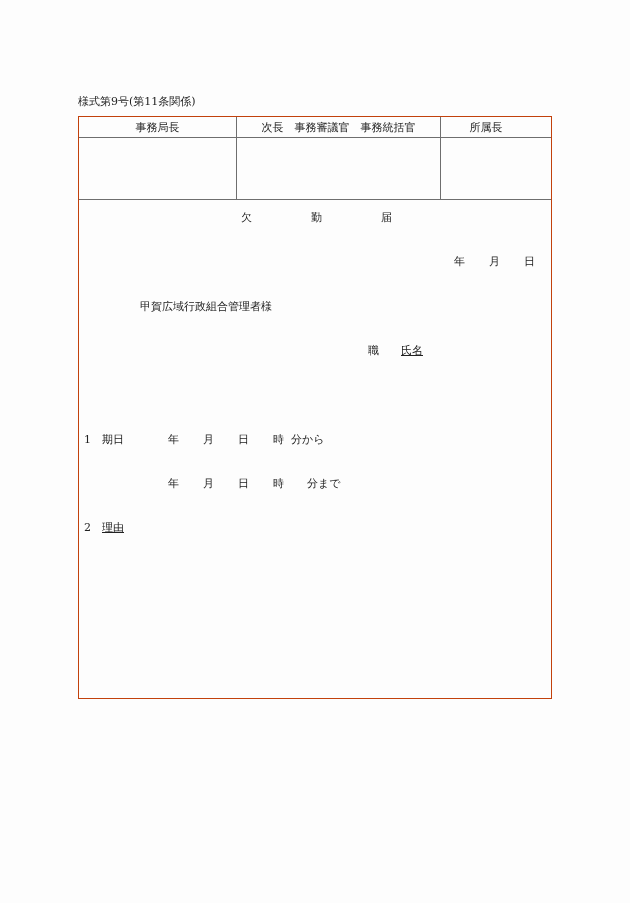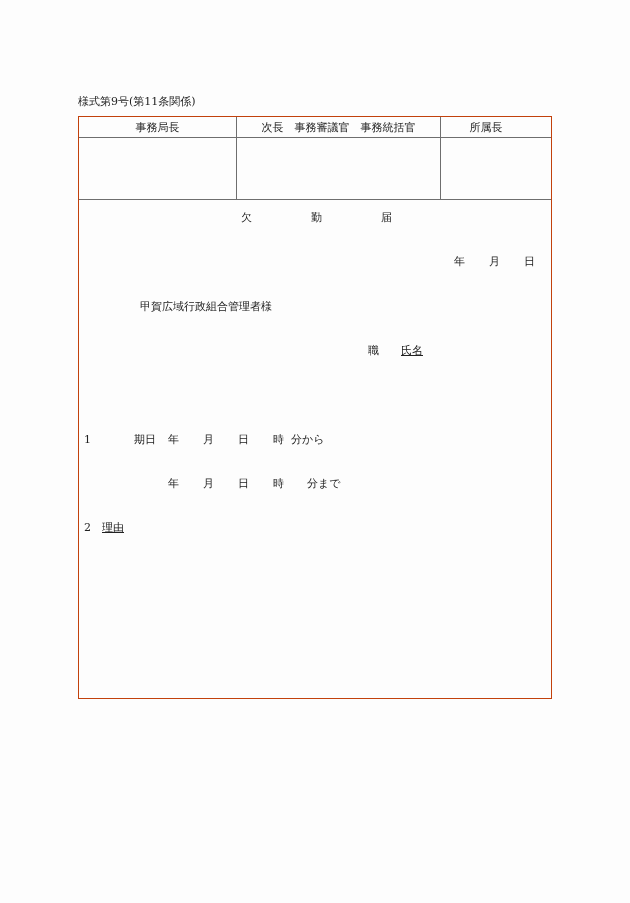--- a/index.html
+++ b/index.html
@@ -68,21 +68,21 @@
   <div class="abs" style="left:410px; top:139px;">月</div>
   <div class="abs" style="left:445px; top:139px;">日</div>
 
   <div class="abs" style="left:17px; top:184px;margin-left:44px;">甲賀広域行政組合管理者様</div>
 
   <div class="abs" style="left:289px; top:228px;">職</div>
   <div class="abs" style="left:322px; top:228px;text-decoration:underline;">氏名</div>
 
 
   <div class="abs" style="left:5px; top:317px;">1</div>
-  <div class="abs" style="left:23px; top:317px;margin-left:32px;">期日</div>
+  <div class="abs" style="left:23px; top:317px;">期日</div>
 
   <div class="abs" style="left:89px; top:317px;">年</div>
   <div class="abs" style="left:124px; top:317px;">月</div>
   <div class="abs" style="left:159px; top:317px;">日</div>
   <div class="abs" style="left:194px; top:317px;">時</div>
   <div class="abs" style="left:212px; top:317px;">分から</div>
 
   <div class="abs" style="left:89px; top:361px;">年</div>
   <div class="abs" style="left:124px; top:361px;">月</div>
   <div class="abs" style="left:159px; top:361px;">日</div>

